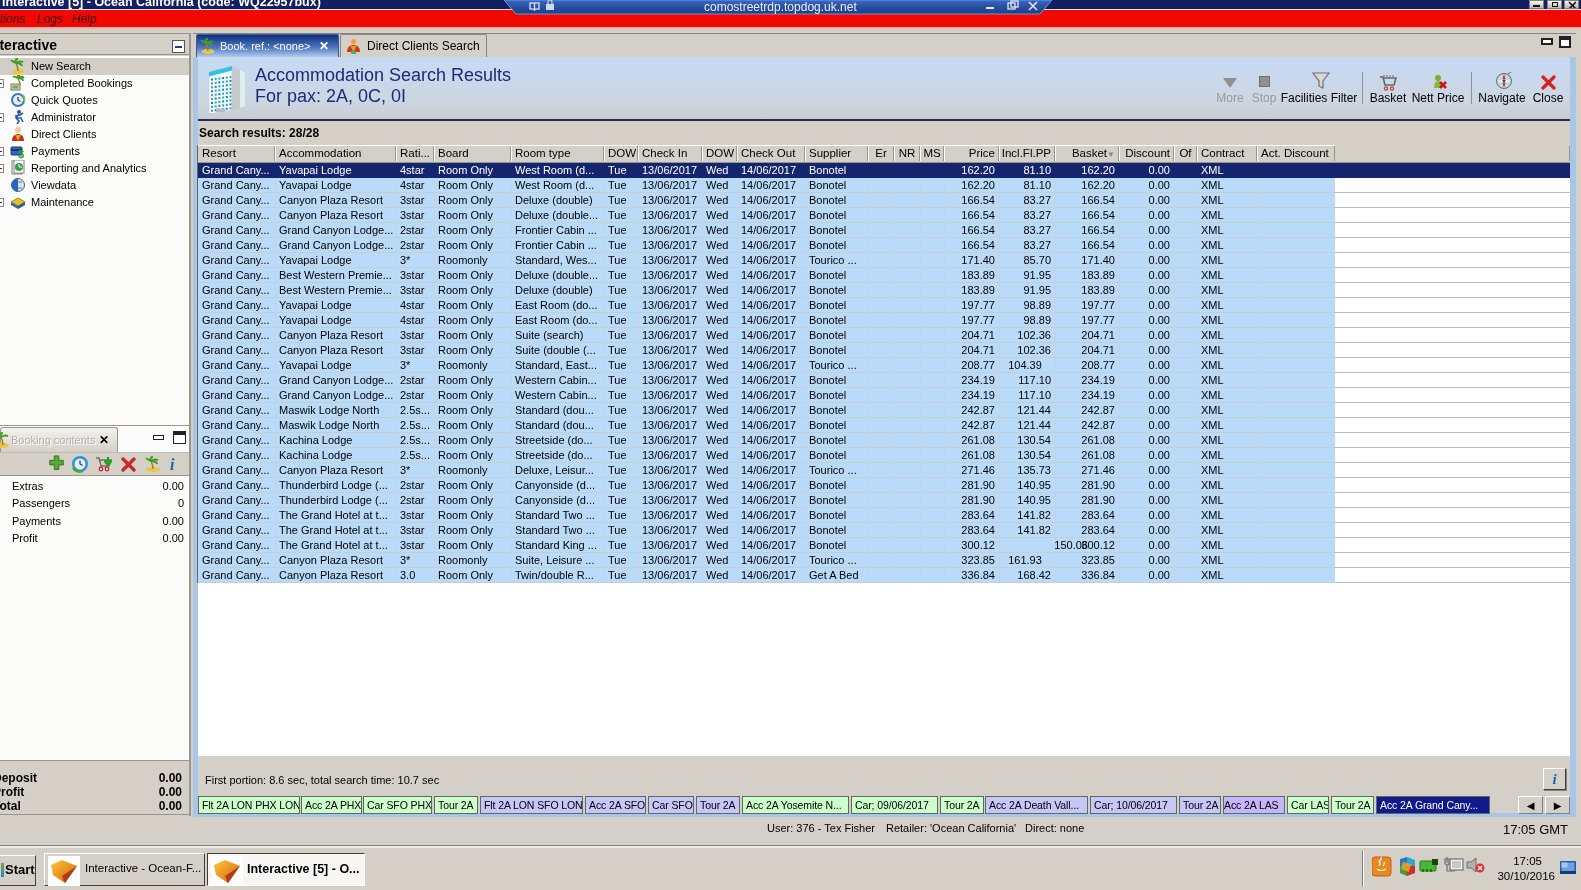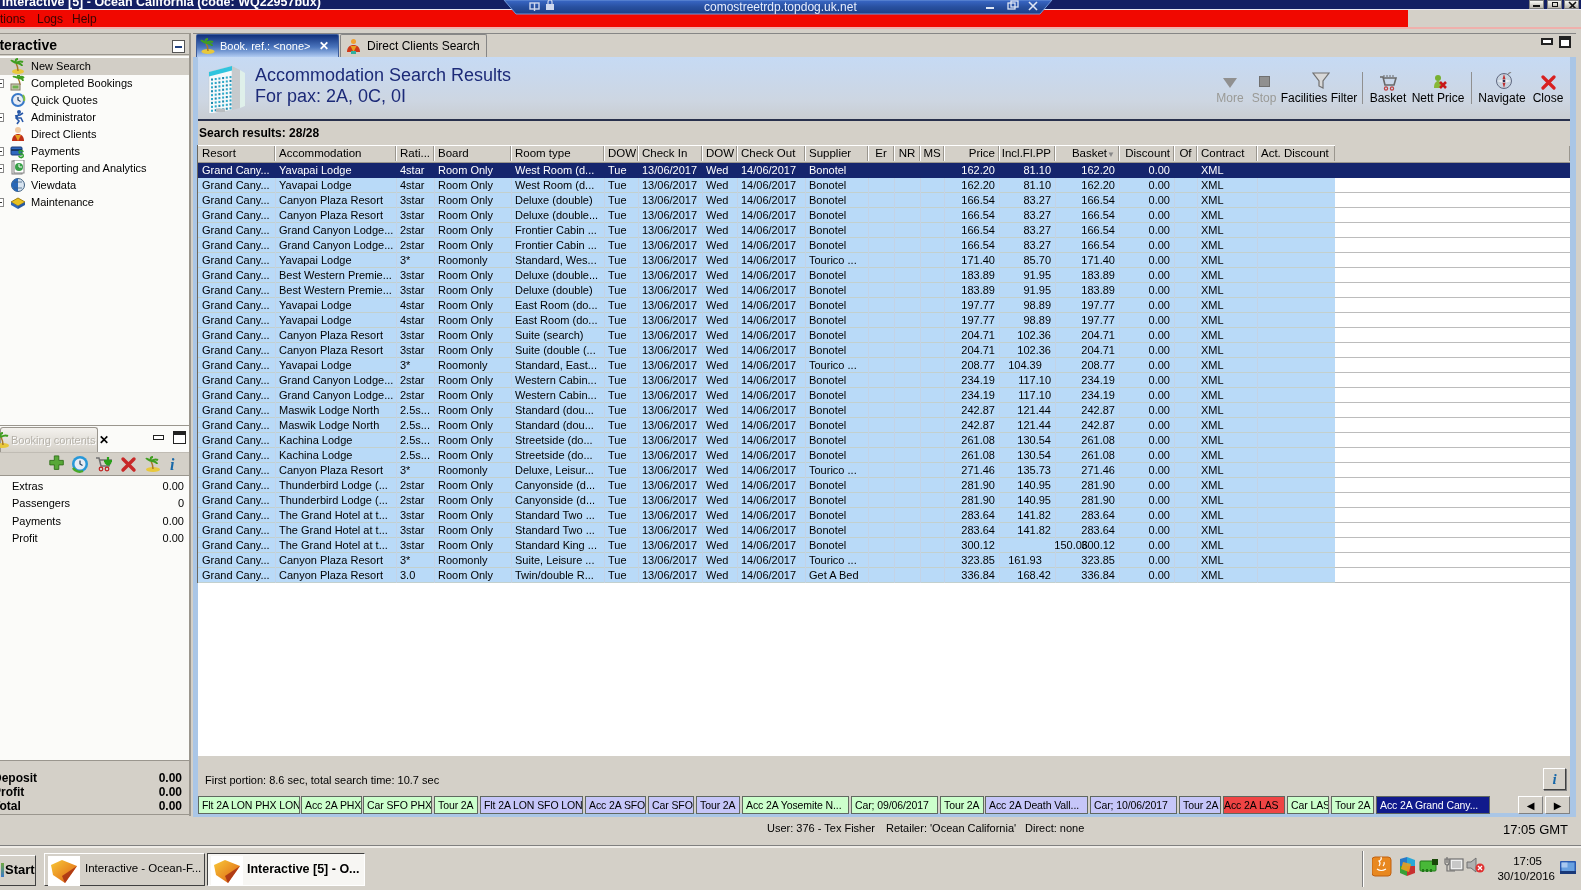--- a/index.html
+++ b/index.html
@@ -16,21 +16,21 @@
 <div class="abs" style="left:1547px;top:0px;width:15px;height:9px;background:linear-gradient(#f8f8f4,#b8b4ac);border:1px solid #808080;overflow:hidden;">
       <div class="abs" style="left:4px;top:1px;width:6px;height:5px;border:1px solid #111;background:transparent;"></div>
     </div>
 <div class="abs" style="left:1564px;top:0px;width:15px;height:9px;background:linear-gradient(#f8f8f4,#b8b4ac);border:1px solid #808080;overflow:hidden;">
       <svg class="abs" style="left:2px;top:0px;" width="11" height="9">
         <path d="M2 1 l7 7 M9 1 l-7 7" stroke="#111" stroke-width="1.6"></path>
       </svg>
     </div>
 </div>
 <div class="abs" style="left:0;top:9px;width:1581px;height:1px;background:#e8e8f0;"></div>
-<div class="abs" style="left:0;top:10px;width:1408px;height:17px;background:#f10800;">
+<div class="abs" style="left:0;top:10px;width:1581px;height:17px;background:#f10800;font-style:italic;">
 <div class="abs" style="left:0px;top:2px;font-size:12px;color:#3c0400;">tions</div>
     <div class="abs" style="left:37px;top:2px;font-size:12px;color:#3c0400;">Logs</div>
     <div class="abs" style="left:72px;top:2px;font-size:12px;color:#3c0400;">Help</div>
 </div>
 <div class="abs" style="left:0;top:27px;width:1581px;height:2px;background:#efb0ac;"></div>
 <svg class="abs" style="left:0;top:0;z-index:50;" width="1581" height="15">
 <defs>
       <linearGradient id="rdpg" x1="0" y1="0" x2="0" y2="1">
 <stop offset="0" stop-color="#3a68c8"></stop>
         <stop offset="0.5" stop-color="#28509f"></stop>
@@ -121,21 +121,21 @@
 <div class="abs" style="left:-5px;top:198px;width:9px;height:9px;background:#fff;border:1px solid #888;">
     <div class="abs" style="left:1px;top:3px;width:5px;height:1px;background:#333;"></div>
   </div>
 <svg class="abs" style="left:10px;top:194px;" width="16" height="16">
     <path d="M1 8 L8 4 L15 8 L8 12 Z" fill="#e8c020" stroke="#a08010" stroke-width="1"></path>
     <path d="M1 8 L8 12 L8 15 L1 11 Z" fill="#3068b8"></path>
     <path d="M15 8 L8 12 L8 15 L15 11 Z" fill="#2858a0"></path>
   </svg>
 <div class="abs t11" style="left:31px;top:195px;color:#000;">Maintenance</div>
 <div class="abs" style="left:0;top:425px;width:191px;height:1px;background:#9a968e;"></div>
-<div class="abs" style="left:0;top:427px;width:98px;height:25px;background:linear-gradient(#f4f2ee,#d4d0c8);border:1px solid #9a968e;border-bottom:none;border-radius:3px 3px 0 0;">
+<div class="abs" style="left:0;top:427px;width:118px;height:25px;background:linear-gradient(#f4f2ee,#d4d0c8);border:1px solid #9a968e;border-bottom:none;border-radius:3px 3px 0 0;">
 <svg class="abs" style="left:-6px;top:4px;" width="16" height="16">
       <ellipse cx="8" cy="13.5" rx="6" ry="2.5" fill="#e8c83c"></ellipse>
       <path d="M8 13 C8 9 7 7 6 5" stroke="#a87828" stroke-width="1.5" fill="none"></path>
       <path d="M6 5 C3 4 2 2 1 3 M6 5 C5 2 6 1 8 1 M6 5 C9 3 11 3 13 4" stroke="#3f9e20" stroke-width="2" fill="none"></path>
     </svg>
 <div class="abs" style="left:10px;top:6px;font-size:11px;color:#b4b0a8;text-shadow:1px 1px 0 #fff;">Booking contents</div>
 <div class="abs" style="left:98px;top:5px;font-size:12px;font-weight:bold;color:#000;">✕</div>
 </div>
 <div class="abs" style="left:153px;top:433px;width:12px;height:10px;">
     <div class="abs" style="left:0;top:2px;width:11px;height:5px;border:1px solid #222;background:#fff;"></div>
@@ -894,21 +894,21 @@
 <div class="abs" style="left:480px;top:796px;width:103px;height:18px;background:#c6c6f8;border:1px solid #606860;color:#000;font-size:10.5px;letter-spacing:-0.1px;line-height:16px;padding-left:3px;white-space:nowrap;overflow:hidden;">Flt 2A LON SFO LON</div>
 <div class="abs" style="left:585px;top:796px;width:61px;height:18px;background:#c6c6f8;border:1px solid #606860;color:#000;font-size:10.5px;letter-spacing:-0.1px;line-height:16px;padding-left:3px;white-space:nowrap;overflow:hidden;">Acc 2A SFO</div>
 <div class="abs" style="left:648px;top:796px;width:46px;height:18px;background:#c6c6f8;border:1px solid #606860;color:#000;font-size:10.5px;letter-spacing:-0.1px;line-height:16px;padding-left:3px;white-space:nowrap;overflow:hidden;">Car SFO</div>
 <div class="abs" style="left:696px;top:796px;width:44px;height:18px;background:#c6c6f8;border:1px solid #606860;color:#000;font-size:10.5px;letter-spacing:-0.1px;line-height:16px;padding-left:3px;white-space:nowrap;overflow:hidden;">Tour 2A</div>
 <div class="abs" style="left:742px;top:796px;width:107px;height:18px;background:#ccffcc;border:1px solid #606860;color:#000;font-size:10.5px;letter-spacing:-0.1px;line-height:16px;padding-left:3px;white-space:nowrap;overflow:hidden;">Acc 2A Yosemite N...</div>
 <div class="abs" style="left:851px;top:796px;width:87px;height:18px;background:#ccffcc;border:1px solid #606860;color:#000;font-size:10.5px;letter-spacing:-0.1px;line-height:16px;padding-left:3px;white-space:nowrap;overflow:hidden;">Car; 09/06/2017</div>
 <div class="abs" style="left:940px;top:796px;width:44px;height:18px;background:#ccffcc;border:1px solid #606860;color:#000;font-size:10.5px;letter-spacing:-0.1px;line-height:16px;padding-left:3px;white-space:nowrap;overflow:hidden;">Tour 2A</div>
 <div class="abs" style="left:985px;top:796px;width:103px;height:18px;background:#c6c6f8;border:1px solid #606860;color:#000;font-size:10.5px;letter-spacing:-0.1px;line-height:16px;padding-left:3px;white-space:nowrap;overflow:hidden;">Acc 2A Death Vall...</div>
 <div class="abs" style="left:1090px;top:796px;width:87px;height:18px;background:#c6c6f8;border:1px solid #606860;color:#000;font-size:10.5px;letter-spacing:-0.1px;line-height:16px;padding-left:3px;white-space:nowrap;overflow:hidden;">Car; 10/06/2017</div>
 <div class="abs" style="left:1179px;top:796px;width:42px;height:18px;background:#c6c6f8;border:1px solid #606860;color:#000;font-size:10.5px;letter-spacing:-0.1px;line-height:16px;padding-left:3px;white-space:nowrap;overflow:hidden;">Tour 2A</div>
-<div class="abs" style="left:1223px;top:796px;width:62px;height:18px;background:#ef4444;border:1px solid #606860;color:#000;font-size:10.5px;letter-spacing:-0.1px;line-height:16px;padding-left:0;white-space:nowrap;overflow:hidden;">Acc 2A LAS</div>
+<div class="abs" style="left:1223px;top:796px;width:62px;height:18px;background:#c4b5fd;border:1px solid #606860;color:#000;font-size:10.5px;letter-spacing:-0.1px;line-height:16px;padding-left:0;white-space:nowrap;overflow:hidden;">Acc 2A LAS</div>
 <div class="abs" style="left:1287px;top:796px;width:42px;height:18px;background:#ccffcc;border:1px solid #606860;color:#000;font-size:10.5px;letter-spacing:-0.1px;line-height:16px;padding-left:3px;white-space:nowrap;overflow:hidden;">Car LAS</div>
 <div class="abs" style="left:1331px;top:796px;width:43px;height:18px;background:#ccffcc;border:1px solid #606860;color:#000;font-size:10.5px;letter-spacing:-0.1px;line-height:16px;padding-left:3px;white-space:nowrap;overflow:hidden;">Tour 2A</div>
 <div class="abs" style="left:1376px;top:796px;width:114px;height:18px;background:#101a8c;border:1px solid #606860;color:#fff;font-size:10.5px;letter-spacing:-0.1px;line-height:16px;padding-left:3px;white-space:nowrap;overflow:hidden;">Acc 2A Grand Cany...</div>
 <div class="abs" style="left:1518px;top:796px;width:25px;height:18px;background:#d4d0c8;border:1px solid #fff;border-right-color:#808080;border-bottom-color:#808080;text-align:center;font-size:10px;line-height:17px;color:#000;">◀</div>
 <div class="abs" style="left:1545px;top:796px;width:25px;height:18px;background:#d4d0c8;border:1px solid #fff;border-right-color:#808080;border-bottom-color:#808080;text-align:center;font-size:10px;line-height:17px;color:#000;">▶</div>
 <div class="abs" style="left:0;top:817px;width:1581px;height:29px;background:#d4d0c8;"></div>
 <div class="abs" style="left:767px;top:822px;font-size:11px;white-space:nowrap;">User: 376 - Tex Fisher</div>
 <div class="abs" style="left:886px;top:822px;font-size:11px;white-space:nowrap;">Retailer: 'Ocean California'</div>
 <div class="abs" style="left:1025px;top:822px;font-size:11px;white-space:nowrap;">Direct: none</div>
 <div class="abs" style="left:1503px;top:822px;font-size:13px;">17:05 GMT</div>

